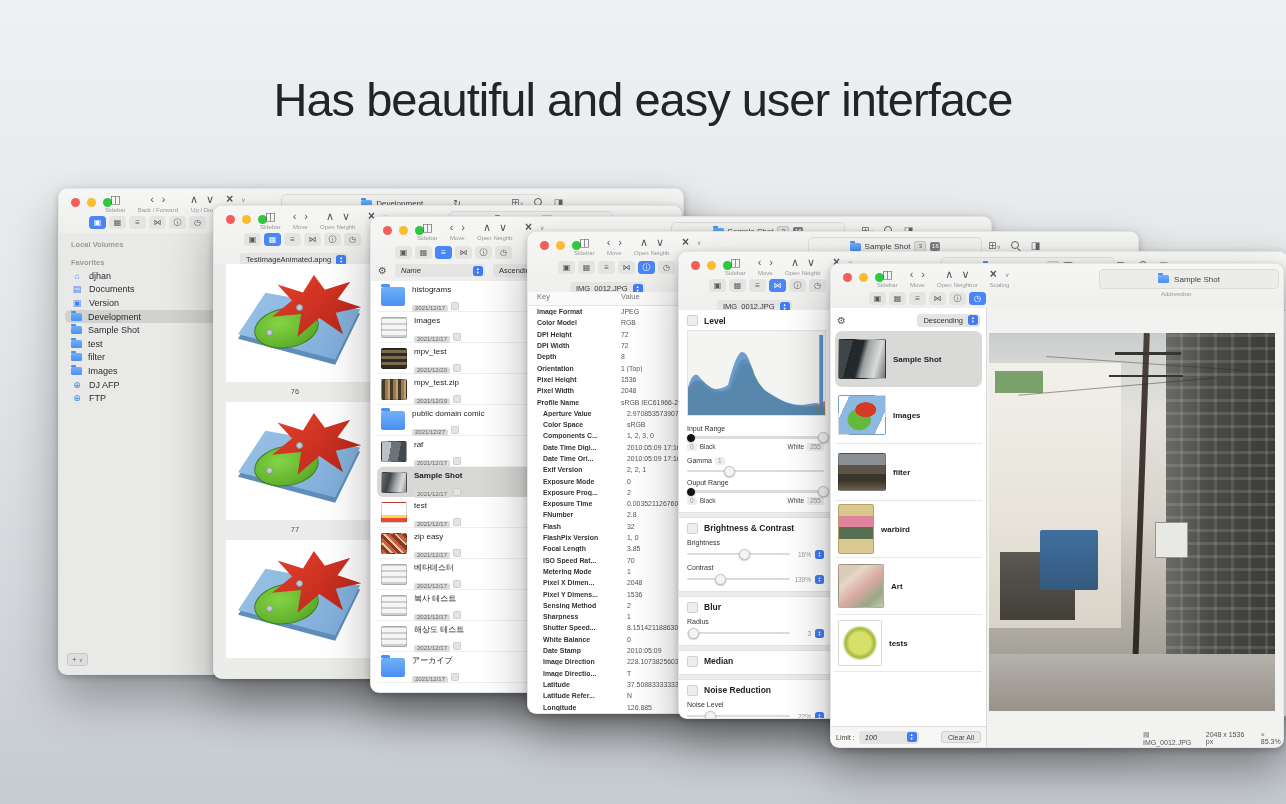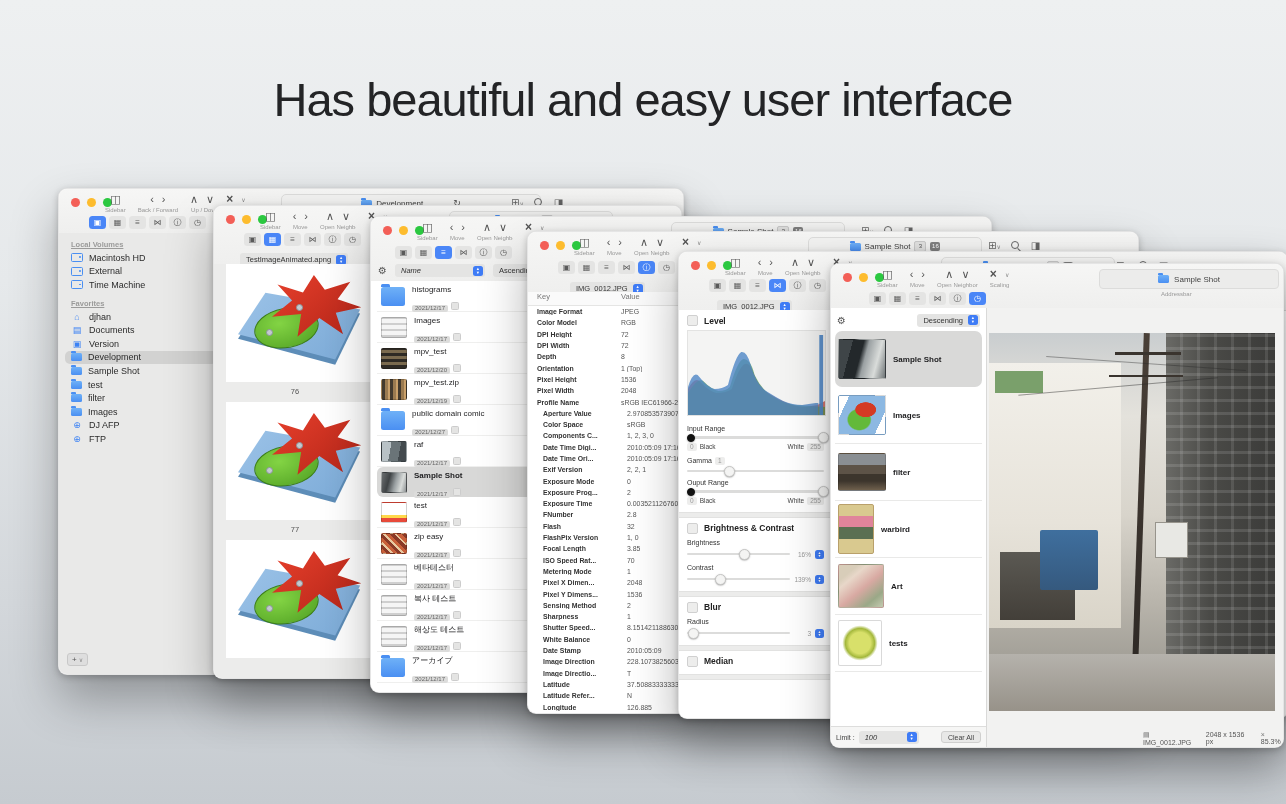--- a/index.html
+++ b/index.html
@@ -42,21 +42,21 @@
   .dd{display:inline-flex;align-items:center;background:#e4e4e3;border-radius:3px;height:13px;
     padding:0 2px 0 6px;font-size:7.5px;color:#333;white-space:nowrap;}
   .dd .caret{width:10px;height:10px;background:#3f7cf6;border-radius:2.5px;color:#fff;
     display:flex;flex-direction:column;align-items:center;justify-content:center;margin-left:5px;}
   .dd .caret span{font-size:4.5px;line-height:4px;}
   .gear{font-size:10px;color:#555;}
   .fico{display:inline-block;width:11px;height:8px;border-radius:1.5px;background:linear-gradient(#6fb1f7,#4a8ff2);position:relative;flex:none;}
   .fico::before{content:"";position:absolute;left:0;top:-2px;width:5px;height:2px;border-radius:1px 1px 0 0;background:#4a8ff2;}
   
   .sb{position:absolute;left:0;top:44px;bottom:0;width:164px;background:#e9e9e8;border-right:1px solid #d6d6d5;}
-  .sb-head{font-size:7.5px;color:#9b9b9a;font-weight:700;padding:7px 0 2px 12px;text-decoration:underline;}
+  .sb-head{font-size:7.5px;color:#9b9b9a;font-weight:700;padding:7px 0 2px 12px;}
   .sb-row{display:flex;align-items:center;gap:6px;height:13.6px;padding:0 8px 0 12px;font-size:9px;color:#2b2b2b;position:relative;}
   .sb-row.selected{background:#d2d2d1;border-radius:5px;margin:0 6px;padding:0 2px 0 6px;}
   .sico{width:12px;text-align:center;color:#3c82f4;font-size:9px;flex:none;}
   .sico.k-folder{width:11px;height:8px;border-radius:1.5px;background:linear-gradient(#6fb1f7,#4a8ff2);position:relative;}
   .sico.k-folder::before{content:"";position:absolute;left:0;top:-2px;width:5px;height:2px;border-radius:1px 1px 0 0;background:#4a8ff2;}
   .sico.k-drive{width:10px;height:7px;border:1px solid #4a8ff2;border-radius:1.5px;position:relative;}
   .sico.k-drive::after{content:"";position:absolute;right:1px;top:2.2px;width:1.8px;height:1.8px;border-radius:50%;background:#4a8ff2;}
   .sico.k-home::before{content:"⌂";}
   .sico.k-docs::before{content:"▤";}
   .sico.k-pics::before{content:"▣";}
@@ -207,38 +207,20 @@
         <span class="seg active">▣</span>
         <span class="seg">▦</span>
         <span class="seg">≡</span>
         <span class="seg">⋈</span>
         <span class="seg">ⓘ</span>
         <span class="seg">◷</span>
       </div>
     </div>
     <div class="sb">
       <div class="sb-head">Local Volumes</div>
-      <div>
-
-      <div class="sb-row">
-            <span class="sico k-drive"></span>
-            <span>Macintosh HD</span>
-
-          </div>
-          <div class="sb-row">
-            <span class="sico k-drive"></span>
-            <span>External</span>
-
-          </div>
-          <div class="sb-row">
-            <span class="sico k-drive"></span>
-            <span>Time Machine</span>
-
-          </div>
-        </div>
       <div class="sb-head">Favorites</div>
       <div>
 
       <div class="sb-row">
             <span class="sico k-home"></span>
             <span>djhan</span>
           </div>
           <div class="sb-row">
             <span class="sico k-docs"></span>
             <span>Documents</span>
@@ -915,20 +897,38 @@
           </div>
       </div>
       <div class="fgap"></div>
       <div class="fsec">
         <div class="chkrow">
             <span class="chk"></span>
             <span>Median</span>
           </div>
       </div>
       <div class="fgap"></div>
+      <div class="fsec">
+        <div class="chkrow">
+            <span class="chk"></span>
+            <span>Noise Reduction</span>
+          </div>
+        <div class="slbl">Noise Level</div>
+        <div class="slrow">
+            <div class="track">
+              <span class="knob" style="left:22%;"></span>
+            </div>
+          <span class="sval">22%</span>
+          <span class="stepper">
+              <span>▴</span>
+              <span>▾</span>
+            </span>
+          </div>
+
+      </div>
 
     </div>
   </section>
 
   <section class="win" style="left:830px;top:263px;width:452px;height:483px;">
     <div class="chrome" style="height:44px;">
       <div class="tl">
           <i class="r"></i>
           <i class="y"></i>
           <i class="g"></i>

